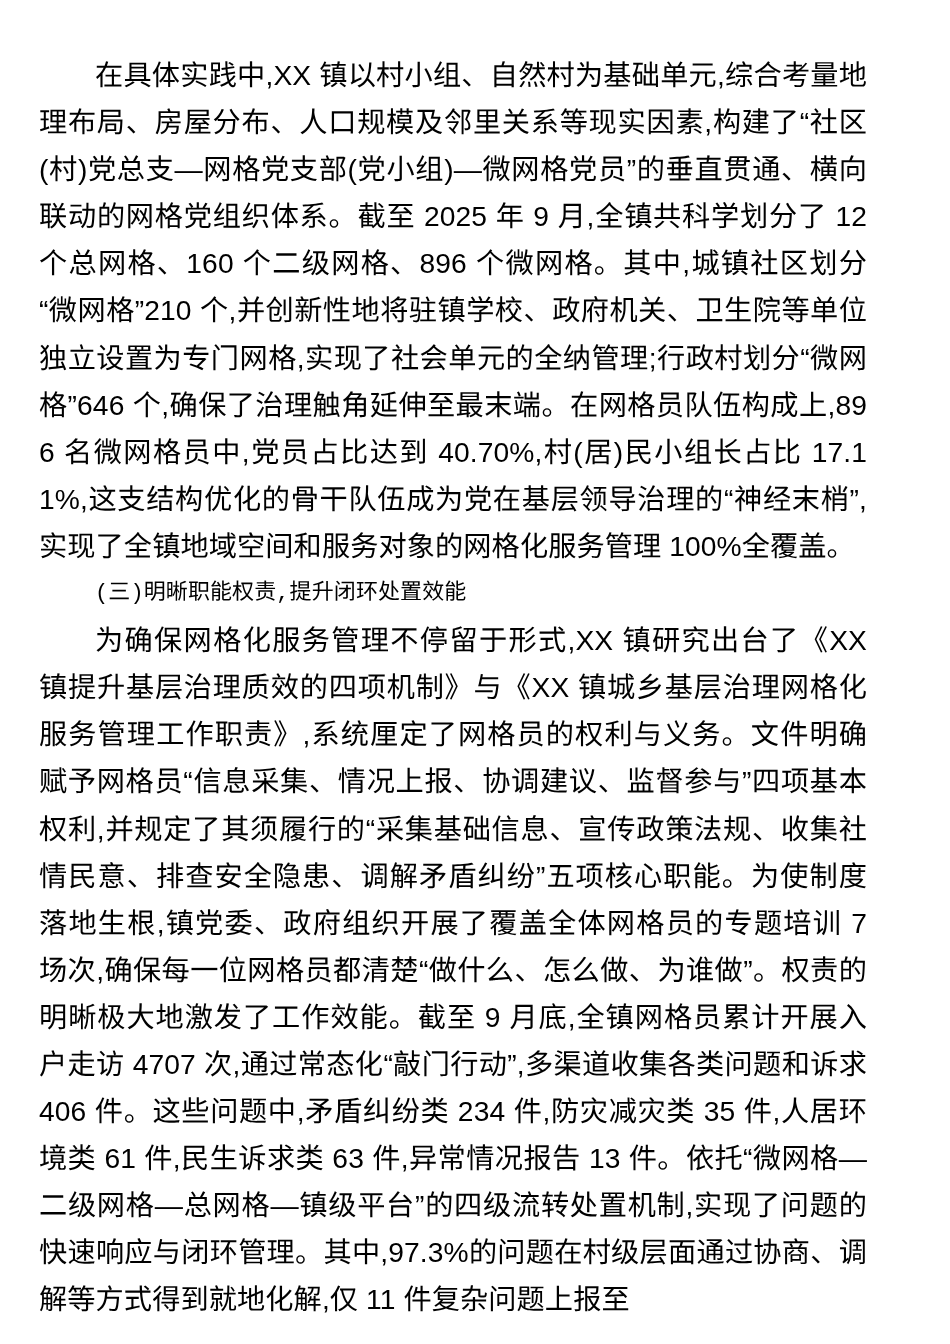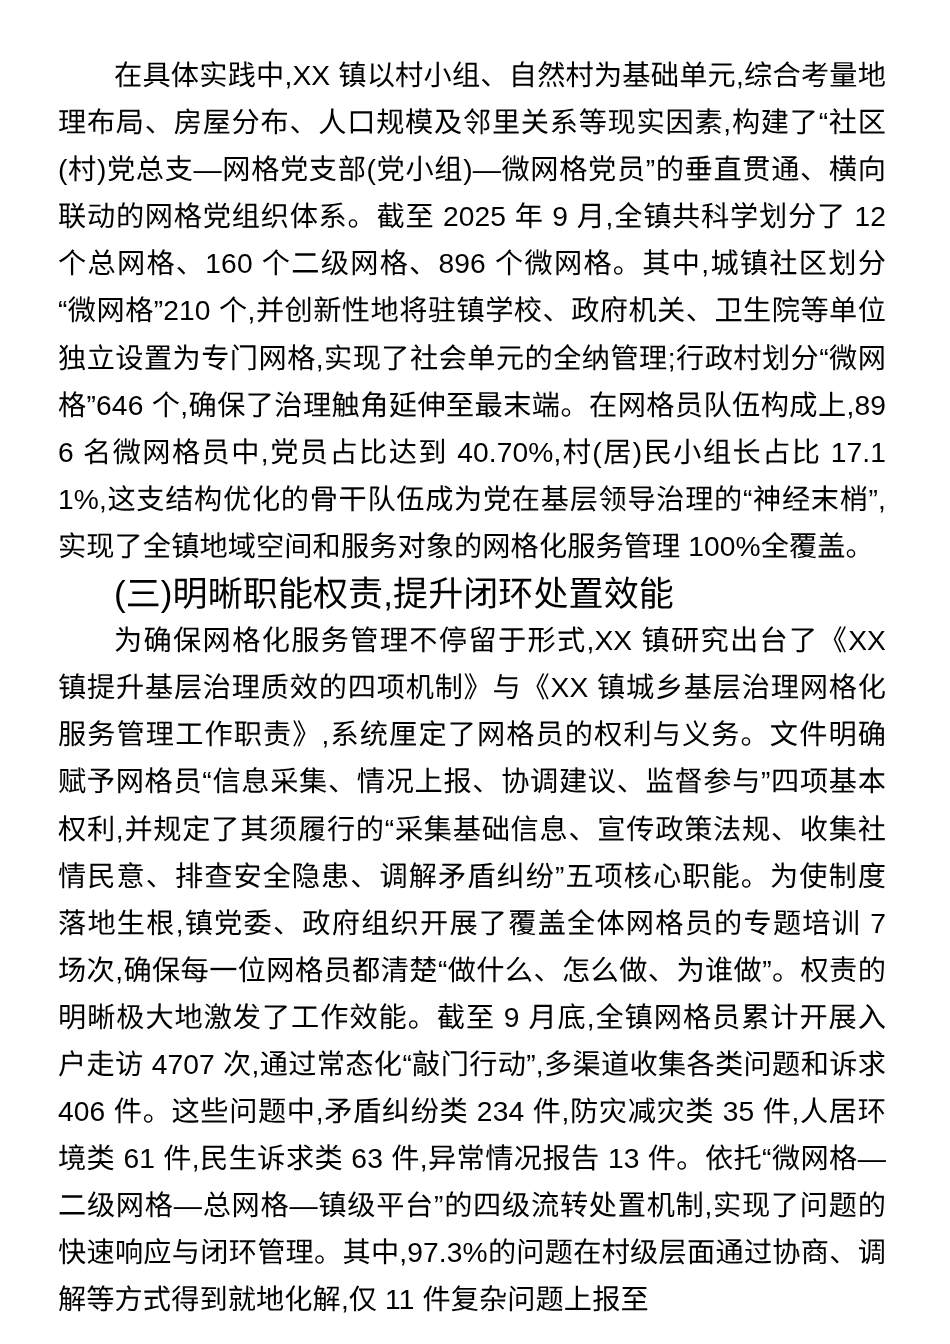--- a/index.html
+++ b/index.html
@@ -14,45 +14,46 @@
     font-family: "Liberation Sans", "DejaVu Sans", sans-serif;
     color: #000000;
     -webkit-font-smoothing: antialiased;
   }
   .page {
     position: relative;
     width: 950px;
     height: 1344px;
     background: #ffffff;
     box-sizing: border-box;
-    padding: 52px 62px 40px 58px;
+    padding: 52px 62px 40px 39px;
     overflow: hidden;
   }
   .doc-body {
     width: 828px;
   }
   p.para {
     margin: 0;
     font-size: 28.2px;
     line-height: 47.1px;
     letter-spacing: 0.1px;
     text-align: justify;
     text-justify: inter-ideograph;
     text-indent: 56px;
     word-break: break-all;
     white-space: normal;
   }
   p.heading {
     margin: 0;
-    font-size: 35px;
+    font-size: 22px;
     line-height: 47.1px;
     letter-spacing: 0.1px;
     text-indent: 56px;
     text-align: left;
     word-break: break-all;
+    font-family: Liberation Mono, monospace;
   }
 </style>
 </head>
 <body>
 
 <div class="page">
   <div class="doc-body">
 
     <p class="para">在具体实践中,XX 镇以村小组、自然村为基础单元,综合考量地理布局、房屋分布、人口规模及邻里关系等现实因素,构建了“社区(村)党总支—网格党支部(党小组)—微网格党员”的垂直贯通、横向联动的网格党组织体系。截至 2025 年 9 月,全镇共科学划分了 12 个总网格、160 个二级网格、896 个微网格。其中,城镇社区划分“微网格”210 个,并创新性地将驻镇学校、政府机关、卫生院等单位独立设置为专门网格,实现了社会单元的全纳管理;行政村划分“微网格”646 个,确保了治理触角延伸至最末端。在网格员队伍构成上,896 名微网格员中,党员占比达到 40.70%,村(居)民小组长占比 17.11%,这支结构优化的骨干队伍成为党在基层领导治理的“神经末梢”,实现了全镇地域空间和服务对象的网格化服务管理 100%全覆盖。</p>
 

